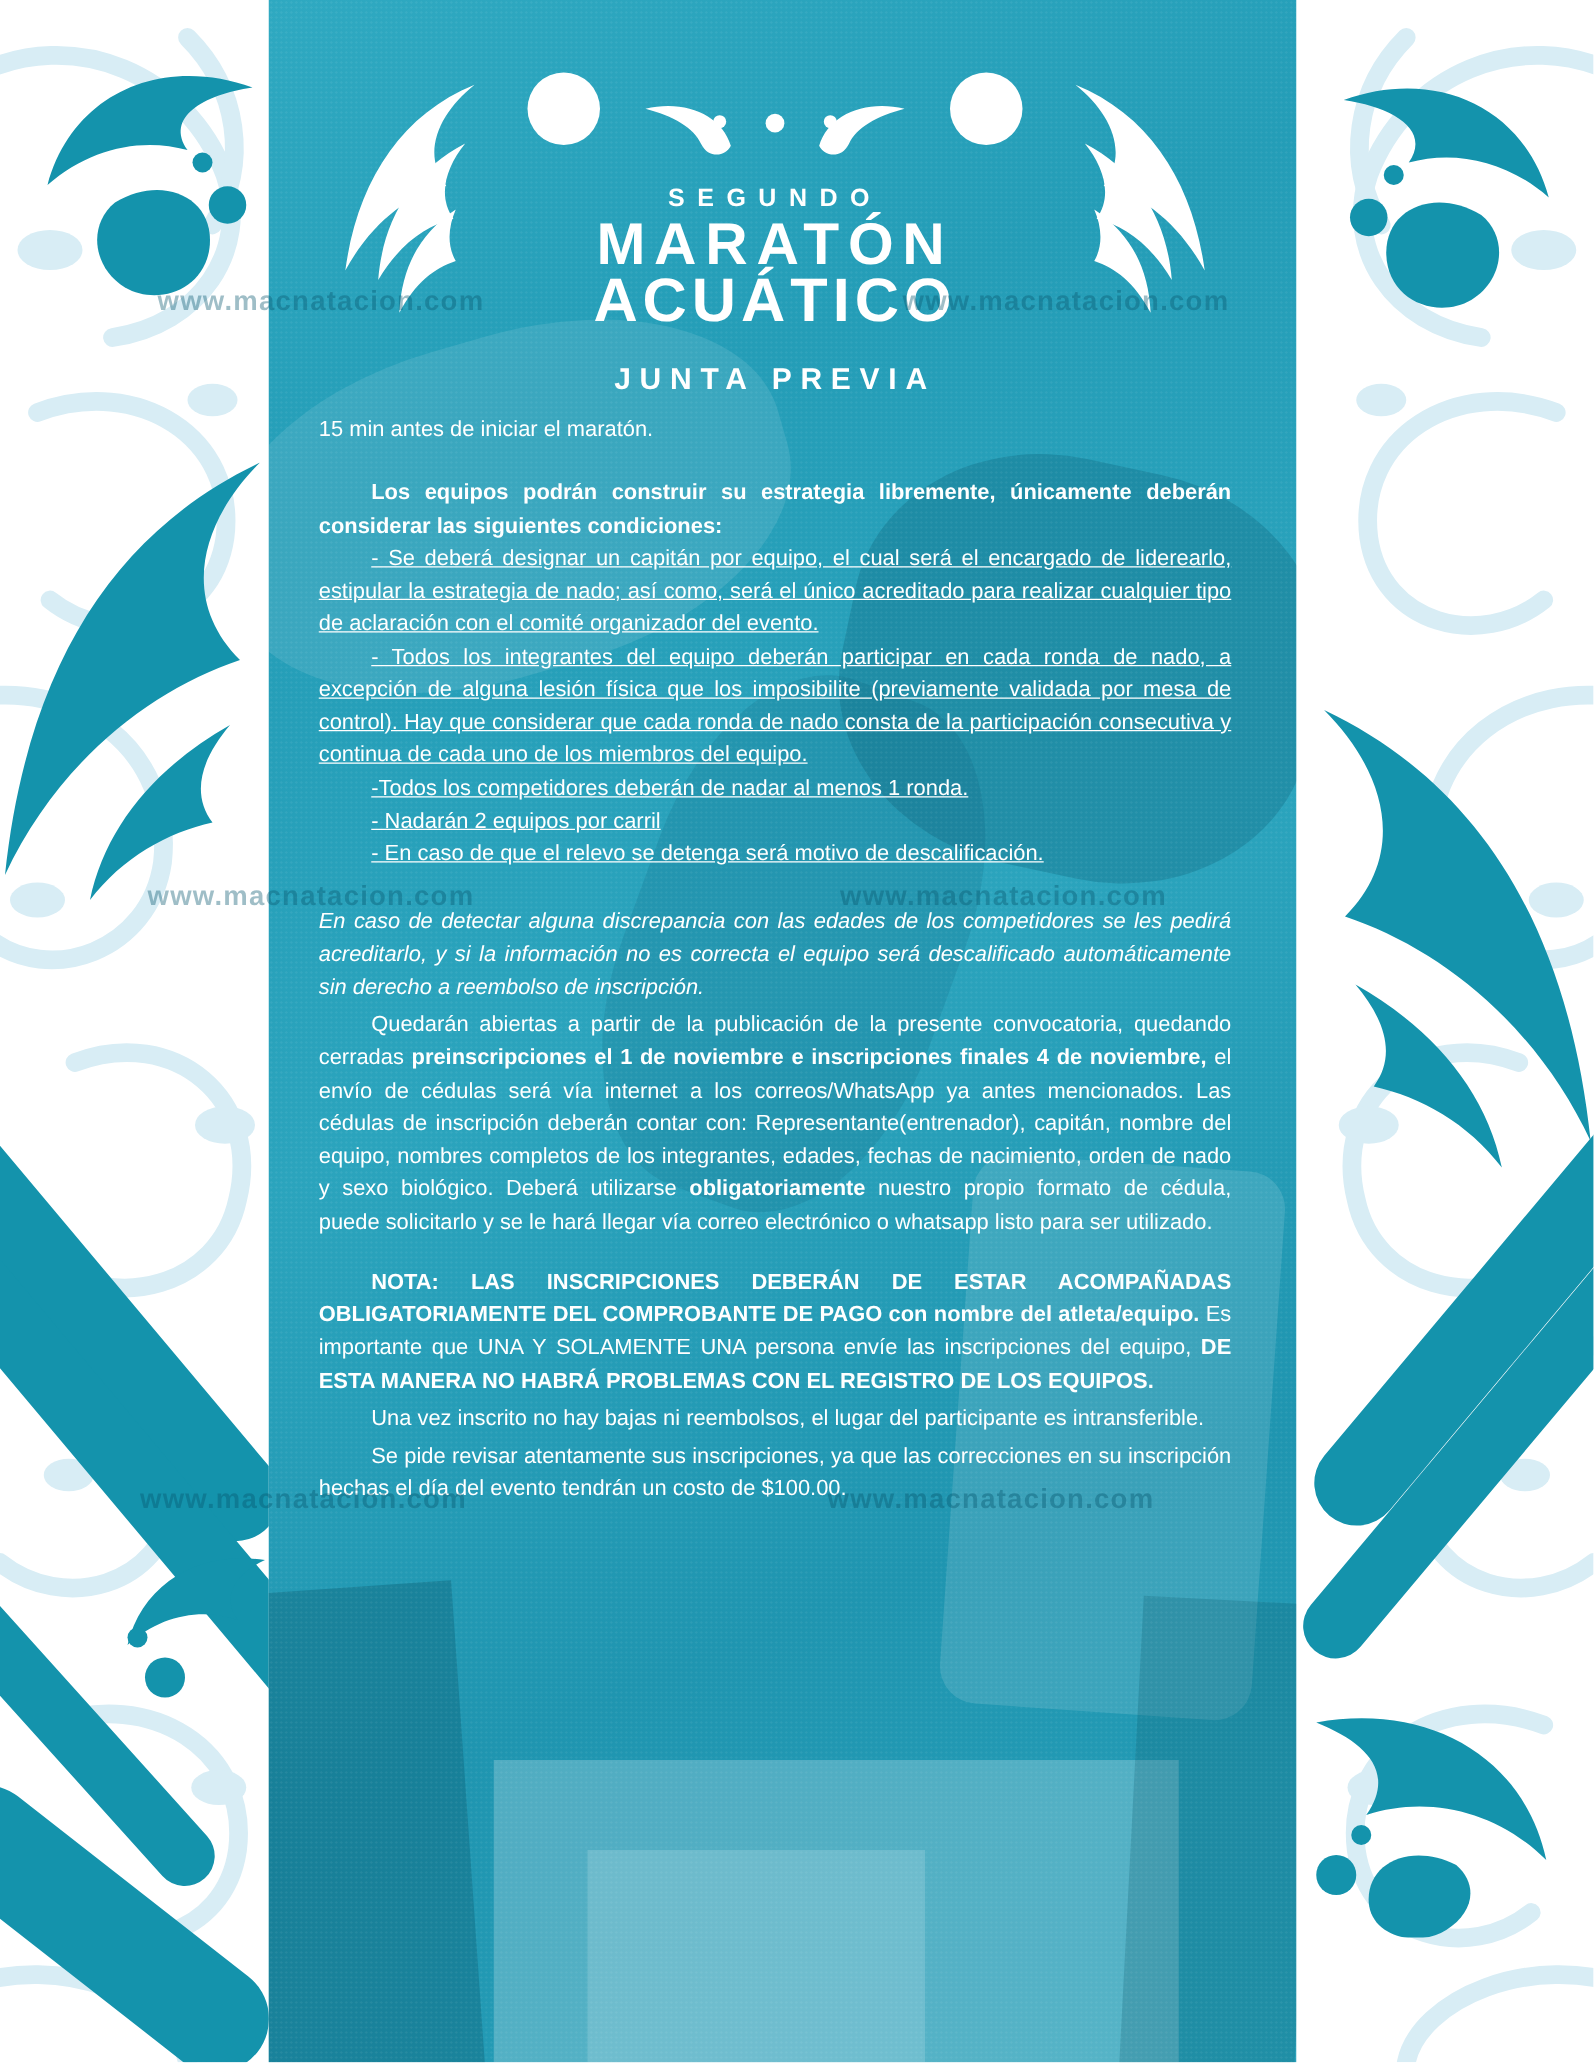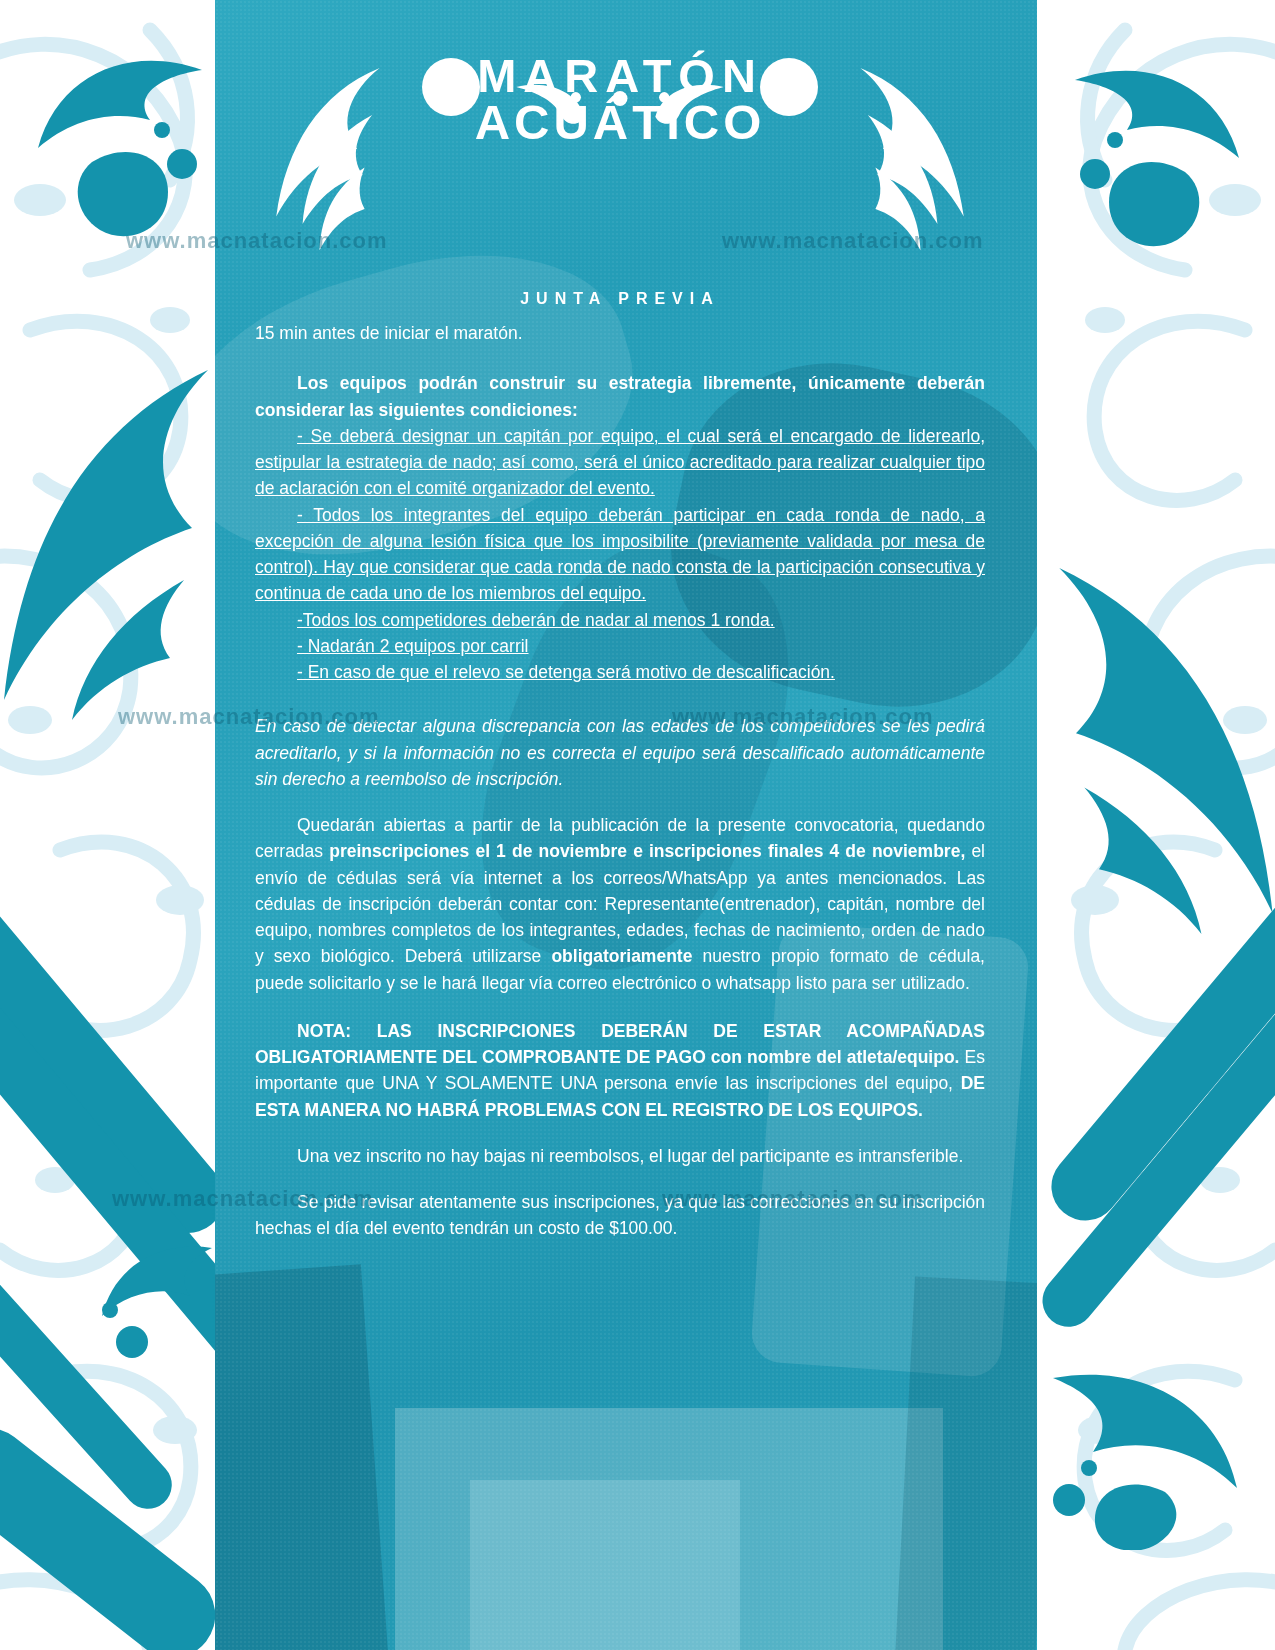--- a/index.html
+++ b/index.html
@@ -50,33 +50,33 @@
   .logo-waves .dot { width:15px; height:15px; border-radius:50%; background:#ffffff; margin-top:-12px; }
   .wave-icon { width:92px; height:52px; }
   .wave-icon path, .wave-icon circle { fill:#ffffff; }
   .flip { transform:scaleX(-1); }
 
   .logo-edition { padding-top:96px; font-size:20px; font-weight:700; letter-spacing:10px; }
   .logo-title1 { font-size:47px; font-weight:800; letter-spacing:7px; line-height:1.0; }
   .logo-title2 { font-size:49px; font-weight:800; letter-spacing:4px; line-height:0.96; }
   .logo-sub { font-size:20px; font-weight:600; letter-spacing:12px; margin-top:5px; }
 
-  .h-junta { text-align:center; font-size:16px; font-weight:800; letter-spacing:7px; margin-top:26px; }
+  .h-junta { text-align:center; font-size:24px; font-weight:800; letter-spacing:7px; margin-top:26px; }
   .h-sub { text-align:center; font-size:17px; margin-top:12px; font-weight:400; }
 
   .section-h { display:flex; justify-content:center; align-items:center; gap:10px;
                font-size:25px; font-weight:800; letter-spacing:1px; margin-top:20px; }
   .section-h .wave-icon { width:56px; height:36px; }
   .sec-insc { margin-top:34px; }
 
   .content p { font-size:17.5px; line-height:1.5; text-align:justify; }
   .intro { font-weight:700; margin-top:24px; text-indent:42px; }
   .bullet { text-indent:42px;text-decoration:underline; }
   .disclaimer { margin-top:28px; font-style:italic; font-size:17px; }
-  .p-ind { margin-top:20px; text-indent:42px; }
+  .p-ind { margin-top:4px; text-indent:42px; }
   .nota { margin-top:22px; text-indent:42px; }
   .b { font-weight:700; }
 </style>
 </head>
 <body>
 
 <div class="page">
 
   <div class="side side-left">
     <svg class="pattern" viewBox="0 0 215 1650" preserveAspectRatio="none">
@@ -199,20 +199,21 @@
           <svg class="wave-icon flip" viewBox="0 0 100 70">
             <path d="M4,52 C14,18 54,2 96,12 C66,20 44,32 36,50 C28,66 10,64 4,52 Z"></path>
             <circle cx="16" cy="26" r="7"></circle>
           </svg>
           <span class="dot"></span>
           <svg class="wave-icon" viewBox="0 0 100 70">
             <path d="M4,52 C14,18 54,2 96,12 C66,20 44,32 36,50 C28,66 10,64 4,52 Z"></path>
             <circle cx="16" cy="26" r="7"></circle>
           </svg>
         </div>
+        <div class="logo-edition">SEGUNDO</div>
         <div class="logo-title1">MARATÓN</div>
         <div class="logo-title2">ACUÁTICO</div>
       </div>
 
       <h1 class="h-junta">JUNTA PREVIA</h1>
       <p class="h-sub" style="text-align:left;">15 min antes de iniciar el maratón.</p>
 
 
       <p class="intro">Los equipos podrán construir su estrategia libremente, únicamente deberán considerar las siguientes condiciones:</p>
       <p class="bullet">- Se deberá designar un capitán por equipo, el cual será el encargado de liderearlo, estipular la estrategia de nado; así como, será el único acreditado para realizar cualquier tipo de aclaración con el comité organizador del evento.</p>

